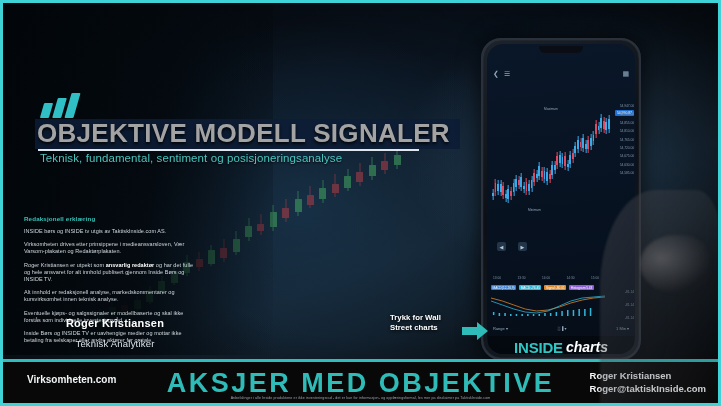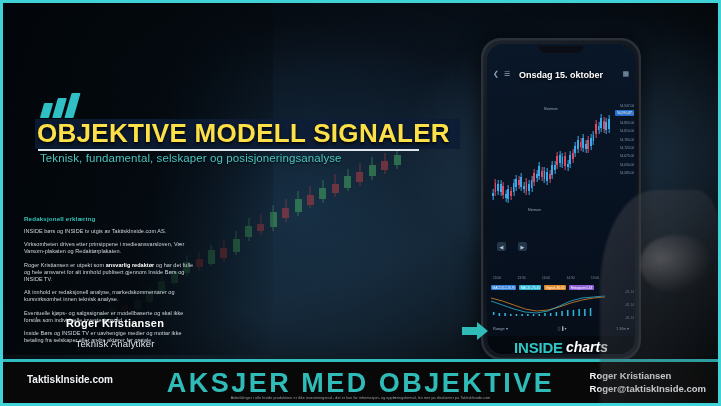--- a/index.html
+++ b/index.html
@@ -57,21 +57,21 @@
   }
 
   
   .headline-band {
     position: absolute; left: 35px; top: 119px; width: 425px; height: 30px;
     background: rgba(12,29,54,0.88);
   }
   .headline {
     position: absolute; left: 37px; top: 118px; width: 425px;
     font-size: 26px; font-weight: bold; letter-spacing: 0.3px;
-    color: #fde047; text-shadow: 0 2px 3px rgba(0,0,0,0.85);
+    color: #a3a3a3; text-shadow: 0 2px 3px rgba(0,0,0,0.85);
     white-space: nowrap; line-height: 31px;
   }
   .headline-rule {
     position: absolute; left: 38px; top: 149px; width: 381px; height: 2px;
     background: #dfe6ec;
   }
   .subheadline {
     position: absolute; left: 40px; top: 152px; width: 420px;
     font-size: 11.5px; color: #4bc6c0; letter-spacing: 0.1px;
     text-shadow: 0 1px 2px rgba(0,0,0,0.9); white-space: nowrap;
@@ -349,21 +349,21 @@
 
   <div class="logo-mark">
     <div class="bar" style="left:0px;  height:15px;"></div>
     <div class="bar" style="left:13px; height:20px;"></div>
     <div class="bar" style="left:26px; height:25px;"></div>
   </div>
 
   <div class="headline-band"></div>
   <div class="headline">OBJEKTIVE MODELL SIGNALER</div>
   <div class="headline-rule"></div>
-  <div class="subheadline">Teknisk, fundamental, selskaper og posisjoneringsanalyse</div>
+  <div class="subheadline">Teknisk, fundamental, sentiment og posisjoneringsanalyse</div>
 
   <div class="editorial">
     <h3>Redaksjonell erklæring</h3>
     <p>INSIDE børs og INSIDE tv utgis av TaktiskInside.com AS.</p>
     <p>Virksomheten drives etter prinsippene i medieansvarsloven, Vær Varsom-plakaten og Redaktørplakaten.</p>
     <p id="ed3">Roger Kristiansen er utpekt som <b>ansvarlig redaktør</b> og har det fulle og hele ansvaret for alt innhold publisert gjennom Inside Børs og INSIDE TV.</p>
     <p>Alt innhold er redaksjonell analyse, markedskommentarer og kursvirksomhet innen teknisk analyse.</p>
     <p>Eventuelle kjøps- og salgssignaler er modellbaserte og skal ikke forstås som individuelle investeringsråd.</p>
     <p>Inside Børs og INSIDE TV er uavhengige medier og mottar ikke betaling fra selskaper eller andre aktører for omtale.</p>
   </div>
@@ -378,21 +378,20 @@
 
 
       <div class="scr-navrow">
         <div style="display:flex;gap:5px;align-items:center;">
           <span class="nav-ico">❮</span>
           <span class="nav-ico">☰</span>
         </div>
         <span class="nav-ico">▦</span>
       </div>
 
-      <div class="scr-date">Onsdag 15. oktober</div>
 
 
       <div class="scr-chart" id="phoneChart">
         <span class="max-label">Maximum</span>
         <span class="min-label">Minimum</span>
       <div class="pc" style="left: 2px; width: 1.8px; height: 108px;">
             <div class="pwick" style="background: rgb(58, 169, 232); bottom: 14px; height: 11px;"></div>
             <div class="pbody" style="background: rgb(58, 169, 232); bottom: 18px; height: 3px;"></div>
           </div>
           <div class="pc" style="left: 4.57778px; width: 1.8px; height: 108px;">
@@ -653,28 +652,29 @@
       <div class="charts-band">
         <span class="c1">INSIDE</span>
         <span class="c2">charts</span>
       </div>
     </div>
   </div>
 
   <div class="hand"></div>
   <div class="thumb"></div>
 
+  <div class="callout">Trykk for Wall Street charts</div>
   <div class="arrow">
     <svg width="26" height="18" viewBox="0 0 26 18">
       <path d="M0 5 H15 V0 L26 9 L15 18 V13 H0 Z" fill="#2fbcb8"></path>
     </svg>
   </div>
 
   <div class="bottom-bar">
-    <div class="bb-left">TaktiskInside.com</div>
+    <div class="bb-left">Virksomheten.com</div>
     <div class="bb-title">AKSJER MED OBJEKTIVE</div>
     <div class="bb-disclaimer">Anbefalinger i alle Inside produktene er ikke investeringsråd - det er kun for informasjon- og opplæringsformål, les mer på disclaimer på TaktiskInside.com</div>
     <div class="bb-right">
       <div>Roger Kristiansen</div>
       <div>Roger@taktiskInside.com</div>
     </div>
   </div>
 
   <div class="frame-edge frame-left"></div>
   <div class="frame-edge frame-right"></div>

